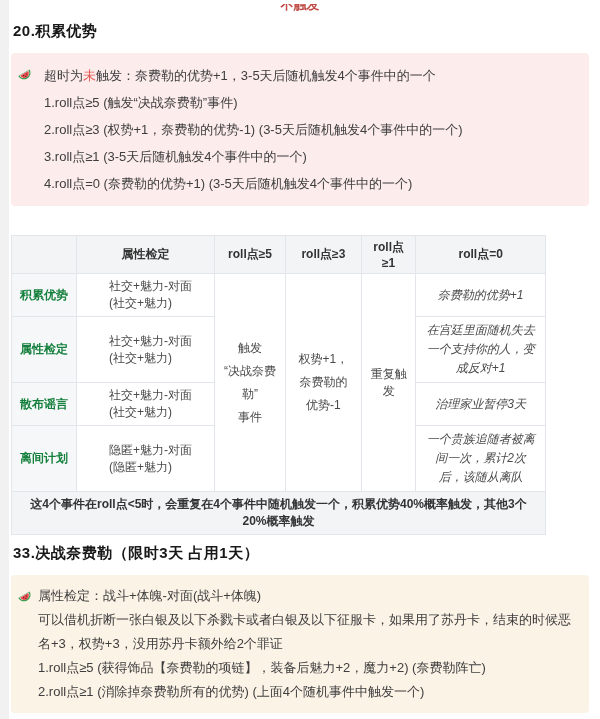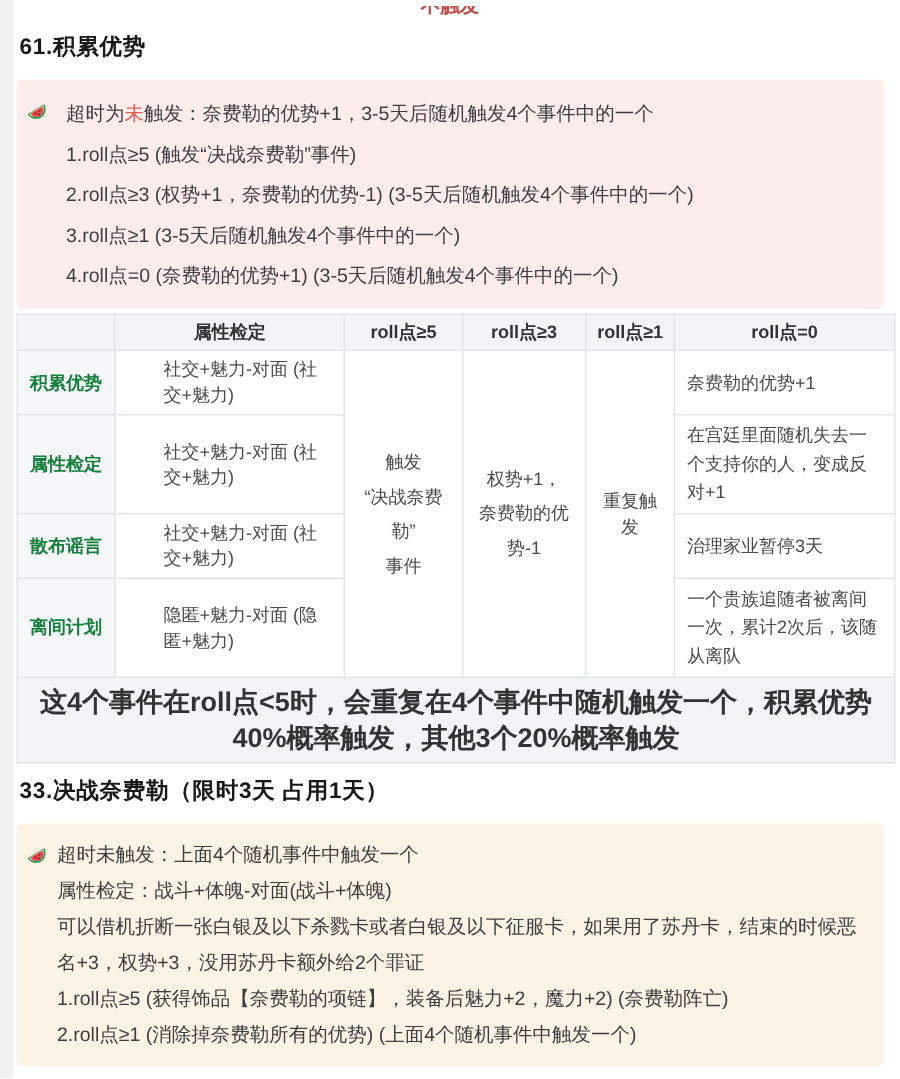--- a/index.html
+++ b/index.html
@@ -42,61 +42,61 @@
   .melon {
     position: absolute; left: 7px; top: 15px;
     width: 15px; height: 15px;
   }
   .note-line { font-size: 13px; line-height: 27px; color: #3e3e3e; }
   .note-box.cream .note-line { line-height: 24px; }
   .red-txt  { color: #e25c55; }
   .link-txt { color: #404040; cursor: pointer; }
 
   table.event-table {
-    width: 586px; margin-top: 3px;
+    width: 535px; margin-top: 29px;
     border-collapse: collapse;
     font-size: 12px; color: #4a4a4a;
   }
   .event-table th, .event-table td {
     border: 1px solid #e2e5e9;
     padding: 4px 8px;
     vertical-align: middle;
   }
   .event-table thead th {
     background: #f3f4f6; font-weight: bold; color: #333;
     text-align: center; height: 22px; padding: 3px 6px;
   }
   .event-table td.row-head {
     background: #f6f7f9; font-weight: bold; color: #15803d;
     text-align: center; white-space: nowrap;
   }
   .event-table td.check-cell { text-align: left; padding-left: 32px; }
   .event-table td.merged { text-align: center; }
   .event-table td.merged div { line-height: 23px; }
-  .event-table td.result-cell { text-align: left; line-height: 19px; }
+  .event-table td.result-cell { text-align: center; line-height: 19px; font-style: italic; }
   .event-table tr.h34 td { height: 34px; }
   .event-table tr.h46 td { height: 46px; }
   .event-table tr.h27 td { height: 27px; }
   .event-table td.tbl-footer {
     background: #f3f4f6; font-weight: bold; color: #333;
-    text-align: center; height: 24px; font-size: 18px;
+    text-align: center; height: 24px; font-size: 12px;
   }
 </style>
 </head>
 <body>
 
 <div class="left-strip"></div>
 
 <div class="top-clip">
   <span>不触发</span>
 </div>
 
 <div class="content">
 
-  <h2 class="sec-heading">61.积累优势</h2>
+  <h2 class="sec-heading">20.积累优势</h2>
 
   <div class="note-box pink">
     <svg class="melon" viewBox="0 0 24 24">
       <g transform="rotate(-30 12 12)">
         <path d="M1.5 7 A 10.5 10.5 0 0 0 22.5 7 Z" fill="#3e9e4f"></path>
         <path d="M3.4 7.6 A 8.7 8.7 0 0 0 20.6 7.6 Z" fill="#ffffff"></path>
         <path d="M4.6 8 A 7.4 7.4 0 0 0 19.4 8 Z" fill="#e84a4f"></path>
         <circle cx="9.3" cy="10.6" r="0.9" fill="#40221f"></circle>
         <circle cx="14.4" cy="10.6" r="0.9" fill="#40221f"></circle>
         <circle cx="11.8" cy="13.4" r="0.9" fill="#40221f"></circle>
@@ -171,21 +171,20 @@
     <svg class="melon" viewBox="0 0 24 24">
       <g transform="rotate(-30 12 12)">
         <path d="M1.5 7 A 10.5 10.5 0 0 0 22.5 7 Z" fill="#3e9e4f"></path>
         <path d="M3.4 7.6 A 8.7 8.7 0 0 0 20.6 7.6 Z" fill="#ffffff"></path>
         <path d="M4.6 8 A 7.4 7.4 0 0 0 19.4 8 Z" fill="#e84a4f"></path>
         <circle cx="9.3" cy="10.6" r="0.9" fill="#40221f"></circle>
         <circle cx="14.4" cy="10.6" r="0.9" fill="#40221f"></circle>
         <circle cx="11.8" cy="13.4" r="0.9" fill="#40221f"></circle>
       </g>
     </svg>
-    <div class="note-line">超时未触发：上面4个随机事件中触发一个</div>
     <div class="note-line">属性检定：战斗+体魄-对面(战斗+体魄)</div>
     <div class="note-line"><span>可以借机折断一张</span><span class="link-txt">白银及以下杀戮卡</span><span>或者</span><span class="link-txt">白银及以下征服卡</span><span>，如果用了苏丹卡，结束的时候恶名+3，权势+3，没用苏丹卡额外给2个罪证</span></div>
     <div class="note-line">1.roll点≥5 (获得饰品【奈费勒的项链】，装备后魅力+2，魔力+2)  (奈费勒阵亡)</div>
     <div class="note-line">2.roll点≥1 (消除掉奈费勒所有的优势)  (上面4个随机事件中触发一个)</div>
 
   </div>
 
 </div>
 
 </body></html>

